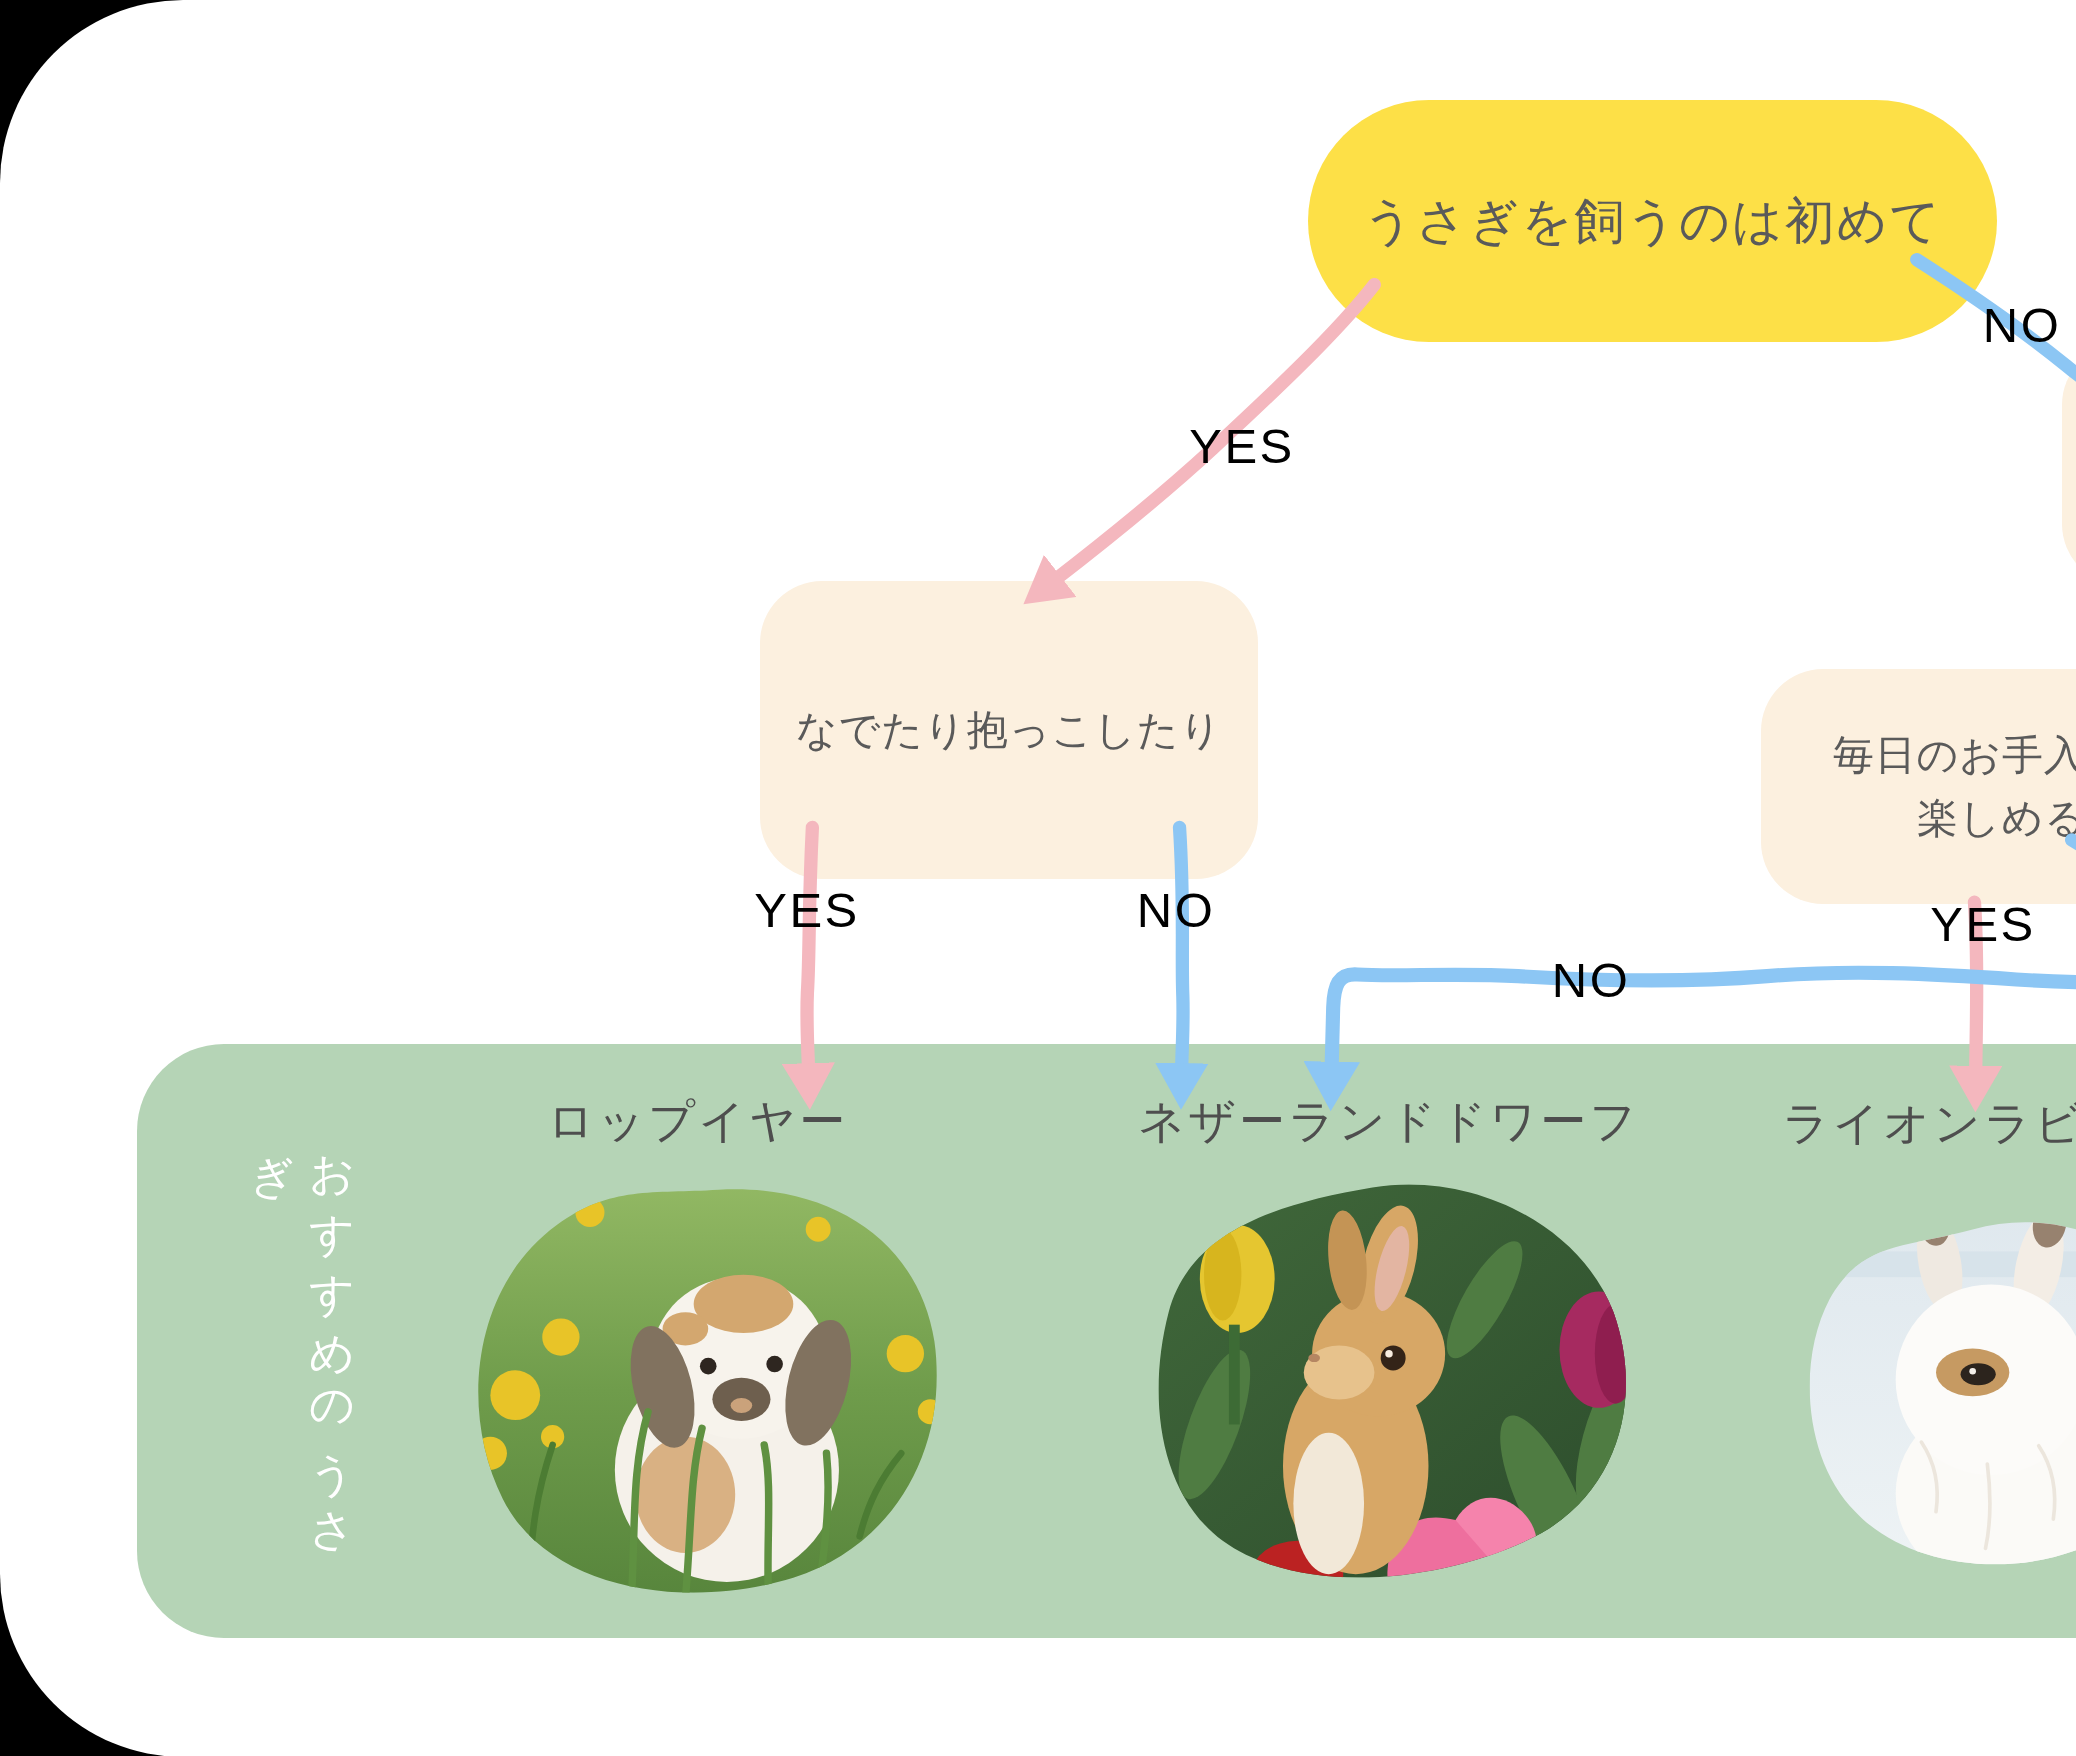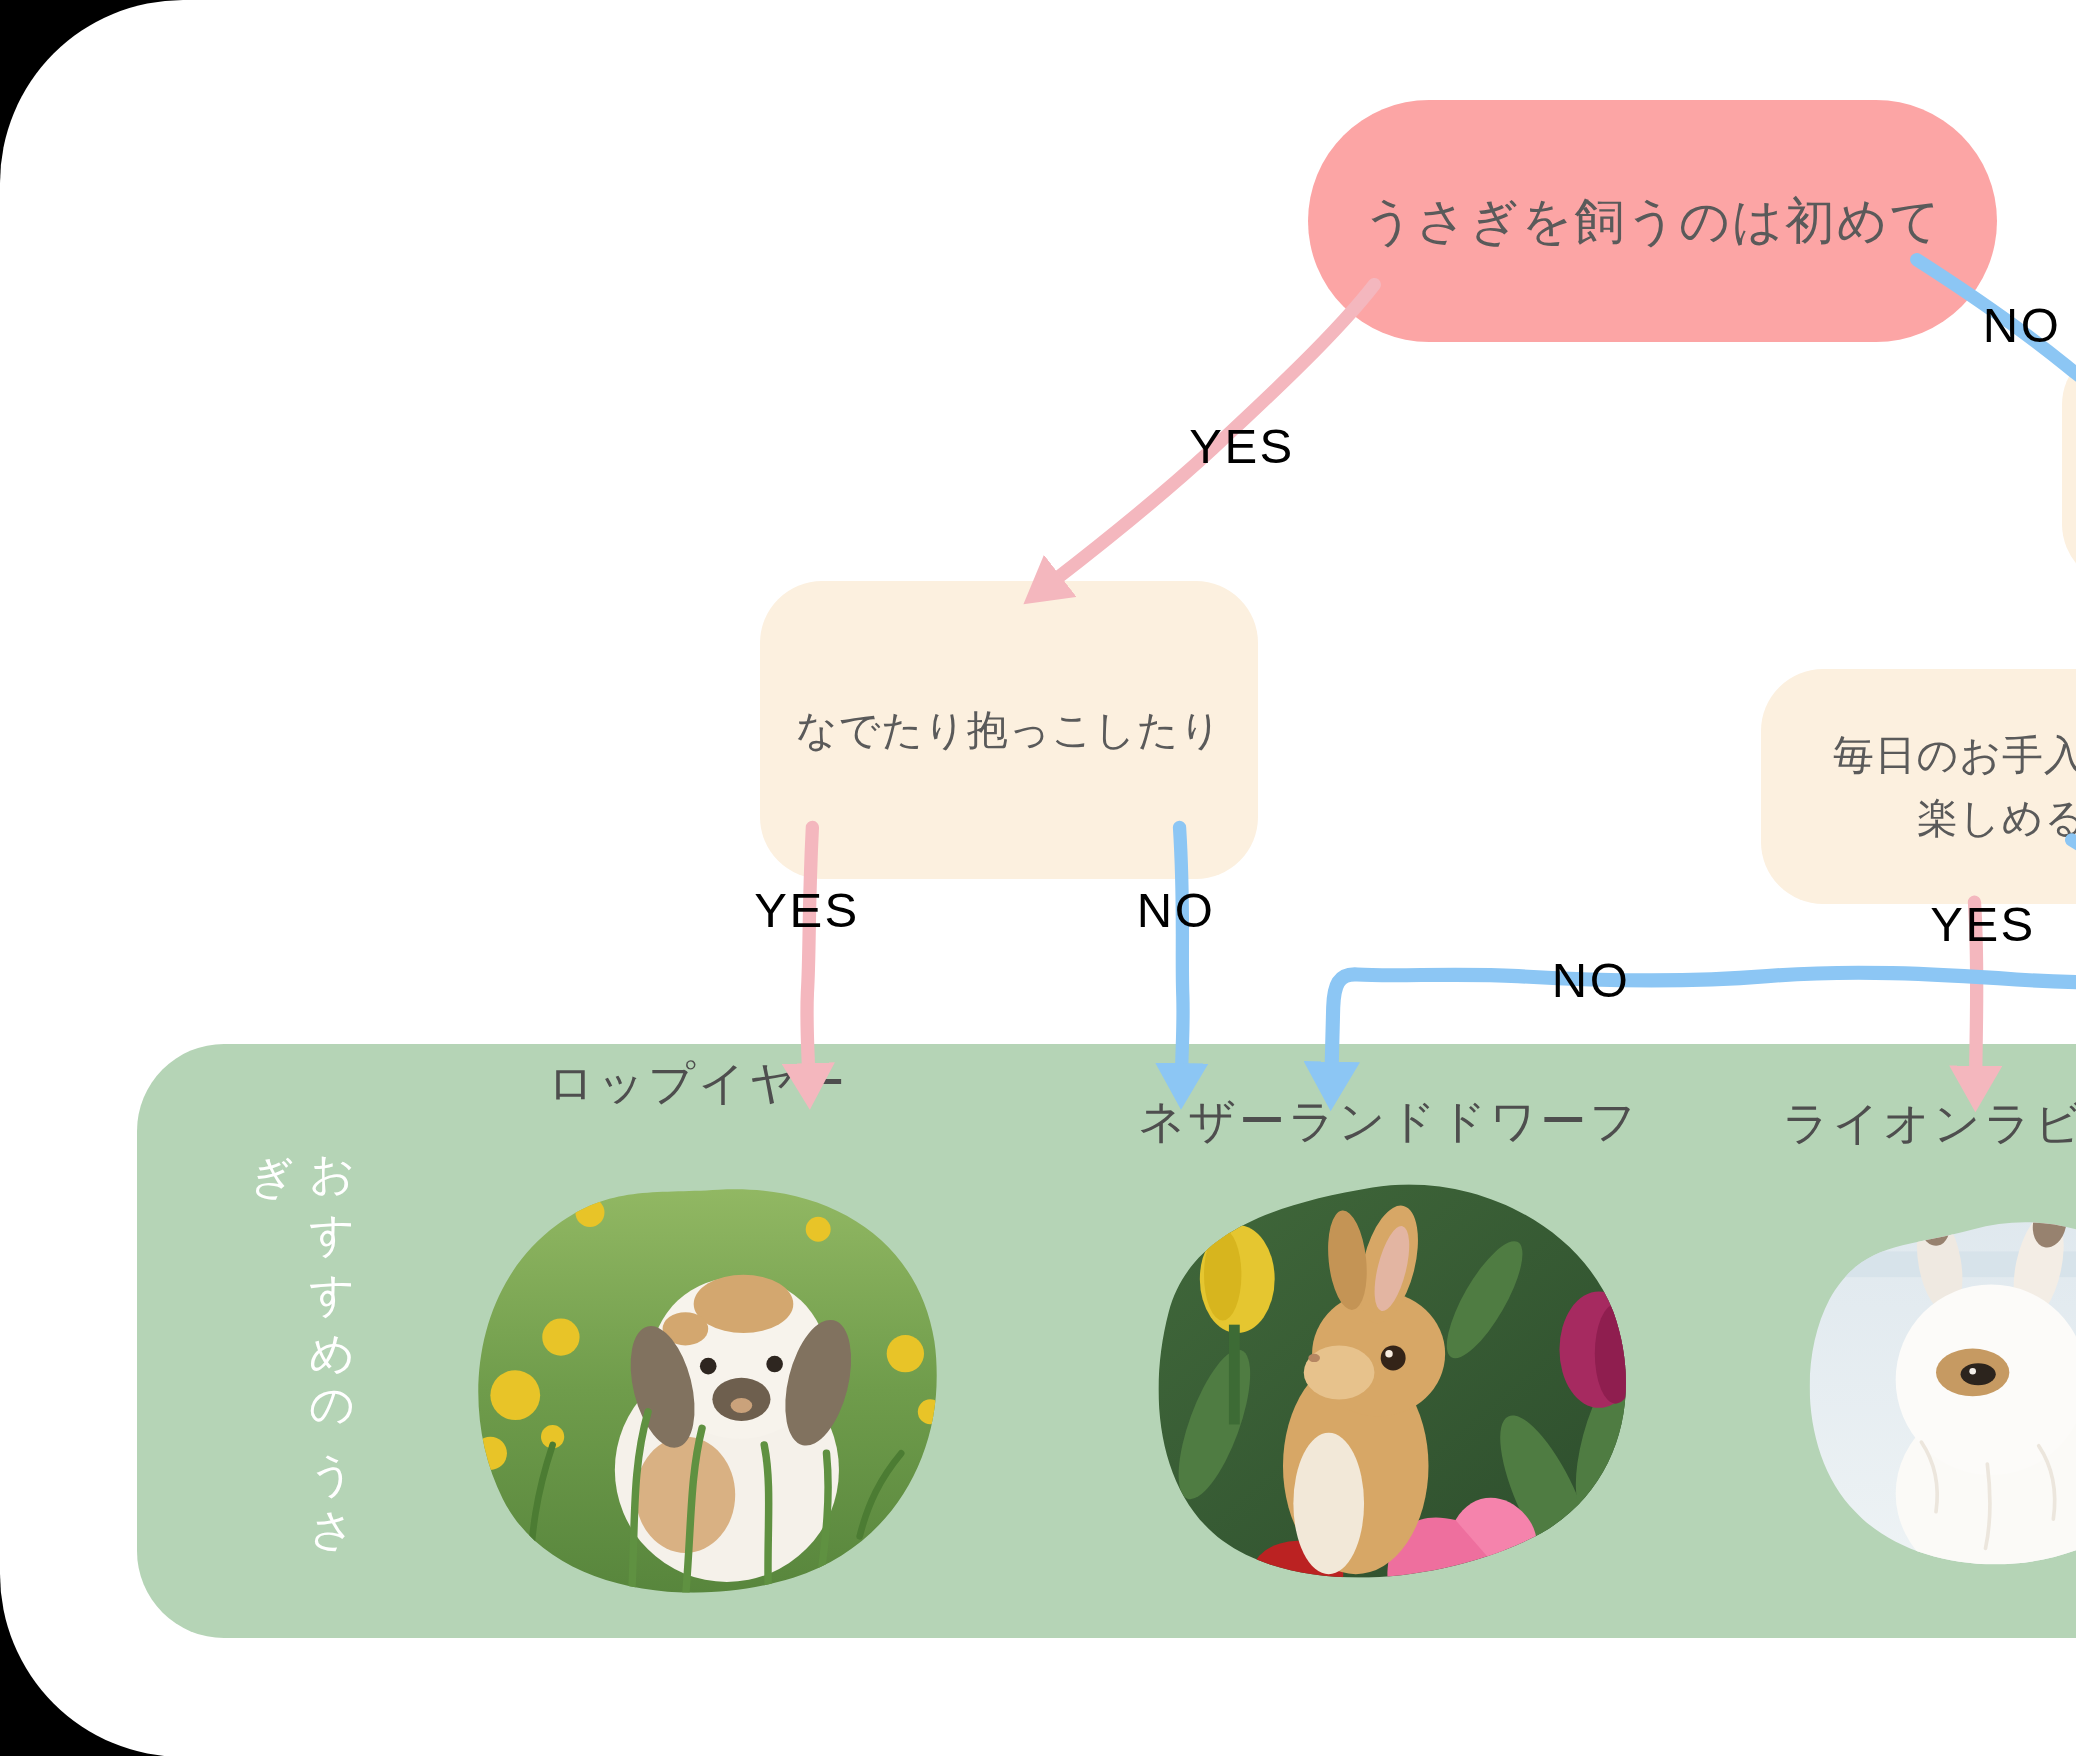--- a/index.html
+++ b/index.html
@@ -3,21 +3,21 @@
 <meta charset="utf-8">
 <style>
   html,body{margin:0;padding:0;background:#000;}
   .canvas{position:relative;width:3122px;height:1757px;background:#000;overflow:hidden;
           font-family:"Liberation Sans","DejaVu Sans",sans-serif;}
   .card{position:absolute;left:0;top:0;width:3122px;height:1757px;background:#ffffff;border-radius:183px;overflow:hidden;}
 
   
   .node{position:absolute;display:flex;flex-direction:column;align-items:center;justify-content:center;
         text-align:center;color:#5a5a5a;z-index:2;}
-  .node-root{left:1308px;top:100px;width:689px;height:242px;background:#fca5a5;border-radius:125px;
+  .node-root{left:1308px;top:100px;width:689px;height:242px;background:#fde047;border-radius:125px;
              font-size:50px;letter-spacing:1.7px;}
   .node-q{background:#fcf0df;border-radius:62px;font-size:41px;line-height:63px;letter-spacing:0.8px;}
   .node-touch{left:760px;top:581px;width:498px;height:298px;}
   .node-unique{left:2062px;top:343px;width:498px;height:243px;}
   .node-groom{left:1761px;top:669px;width:482px;height:235px;}
 
   
   .branch{position:absolute;transform:translate(-50%,-50%);color:#000000;font-size:49px;
           letter-spacing:2.5px;z-index:4;white-space:nowrap;}
 
@@ -35,21 +35,21 @@
 </style>
 </head>
 <body>
 
 <div class="canvas">
   <div class="card">
 
     <div class="band"></div>
     <div class="side-label">おすすめのうさぎ</div>
 
-    <div class="breed" style="left:698px;top:1053px;">ロップイヤー</div>
+    <div class="breed" style="left:698px;top:1091px;">ロップイヤー</div>
     <div class="breed" style="left:1389px;top:1091px;">ネザーランドドワーフ</div>
     <div class="breed" style="left:1984px;top:1093px;">ライオンラビット</div>
 
     <svg class="photo" style="left:453px;top:1179px;" width="498" height="422" viewBox="0 0 1200 1015">
       <defs>
         <clipPath id="blob1">
             <path d="M640 25 C900 10 1120 140 1160 390 C1195 640 1070 880 820 960 C560 1040 230 990 120 770 C15 560 45 260 250 110 C380 15 480 35 640 25 Z"></path>
           </clipPath>
         <linearGradient id="g1" x1="0" y1="0" x2="0" y2="1">
           <stop offset="0" stop-color="#93b964"></stop>

